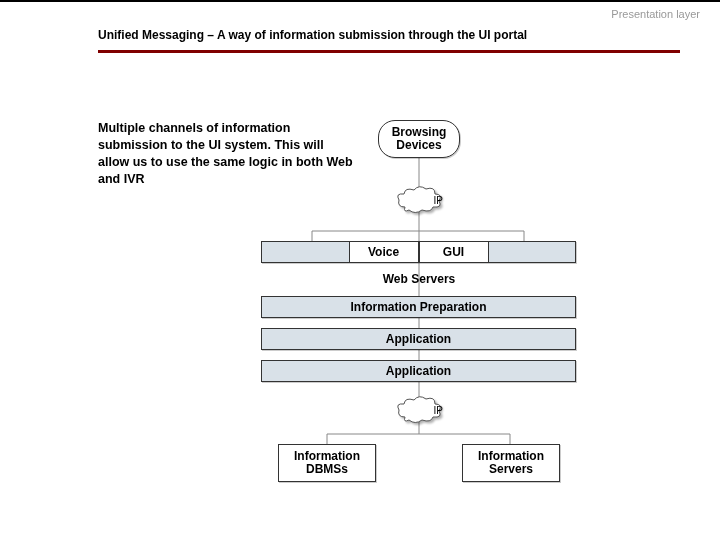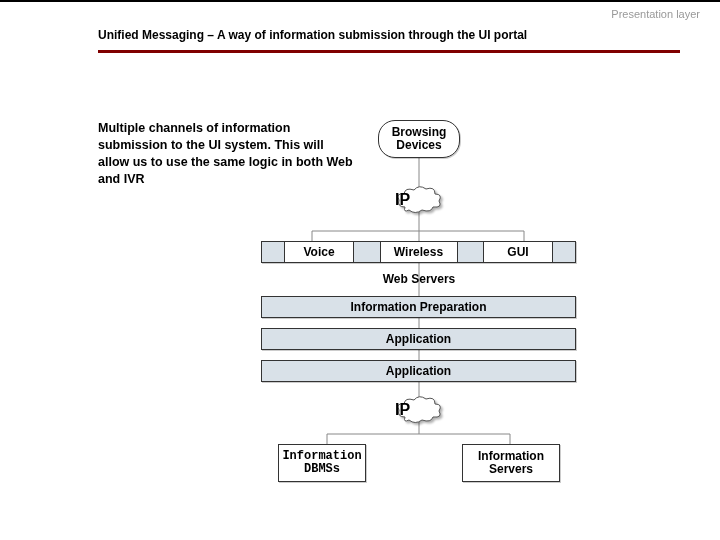--- a/index.html
+++ b/index.html
@@ -50,25 +50,25 @@
     display: flex;
     align-items: center;
     justify-content: center;
     box-shadow: 1px 1px 0 rgba(0,0,0,0.2);
   }
   .band {
     background: #d9e1e8;
   }
   .cloud {
     position: absolute;
-    font-size: 16px;
-    font-weight: bold;
+    font-size: 10px;
+    font-weight: normal;
     display: flex;
     align-items: center;
-    justify-content: flex-start;
+    justify-content: flex-end;
   }
   .cloud svg { position: absolute; inset: 0; filter: drop-shadow(2px 2px 1px rgba(0,0,0,0.3)); }
   .cloud .cloud-txt { position: relative; z-index: 2; }
   .plain-label {
     position: absolute;
     font-size: 12px;
     font-weight: bold;
     text-align: center;
   }
   svg.connectors { position: absolute; top: 0; left: 0; width: 720px; height: 540px; pointer-events: none; }
@@ -107,34 +107,33 @@
 
 <div class="cloud" style="left:395px; top:185px; width:48px; height:30px;">
   <svg viewBox="0 0 48 30" preserveAspectRatio="none">
     <path d="M10 22 Q2 22 4 15 Q0 8 9 9 Q10 2 19 5 Q24 -1 31 4 Q40 1 40 9 Q48 9 44 16 Q48 23 38 22 Q36 28 27 25 Q20 30 14 25 Q8 28 10 22 Z" fill="#fff" stroke="#555"></path>
   </svg>
   <span class="cloud-txt">IP</span>
 </div>
 
 <div class="box band" style="left:261px; top:241px; width:315px; height:22px; padding:8px;">
   <div class="box" style="position:relative; left:auto; top:auto; width:70px; height:22px; margin:0 0 0 14px; box-shadow:none; flex:none;">Voice</div>
-  <div class="box" style="position:relative; left:auto; top:auto; width:78px; height:22px; margin:0 auto; box-shadow:none; flex:none;">Wireless</div>
   <div class="box" style="position:relative; left:auto; top:auto; width:70px; height:22px; margin:0 14px 0 0; box-shadow:none; flex:none;">GUI</div>
 </div>
 
 <div class="plain-label" style="left:378px; top:272px; width:82px;">Web Servers</div>
 
 <div class="box band" style="left:261px; top:296px; width:315px; height:22px;">Information Preparation</div>
 
 <div class="box band" style="left:261px; top:328px; width:315px; height:22px;">Application</div>
 
 <div class="box band" style="left:261px; top:360px; width:315px; height:22px;">Application</div>
 
 <div class="cloud" style="left:395px; top:395px; width:48px; height:30px;">
   <svg viewBox="0 0 48 30" preserveAspectRatio="none">
     <path d="M10 22 Q2 22 4 15 Q0 8 9 9 Q10 2 19 5 Q24 -1 31 4 Q40 1 40 9 Q48 9 44 16 Q48 23 38 22 Q36 28 27 25 Q20 30 14 25 Q8 28 10 22 Z" fill="#fff" stroke="#555"></path>
   </svg>
   <span class="cloud-txt">IP</span>
 </div>
 
-<div class="box" style="left:278px; top:444px; width:88px; height:38px; line-height:1.1;font-family:Liberation Mono, monospace;">Information DBMSs</div>
+<div class="box" style="left:278px; top:444px; width:98px; height:38px; line-height:1.1;">Information DBMSs</div>
 
 <div class="box" style="left:462px; top:444px; width:98px; height:38px; line-height:1.1;">Information Servers</div>
 
 </body></html>

